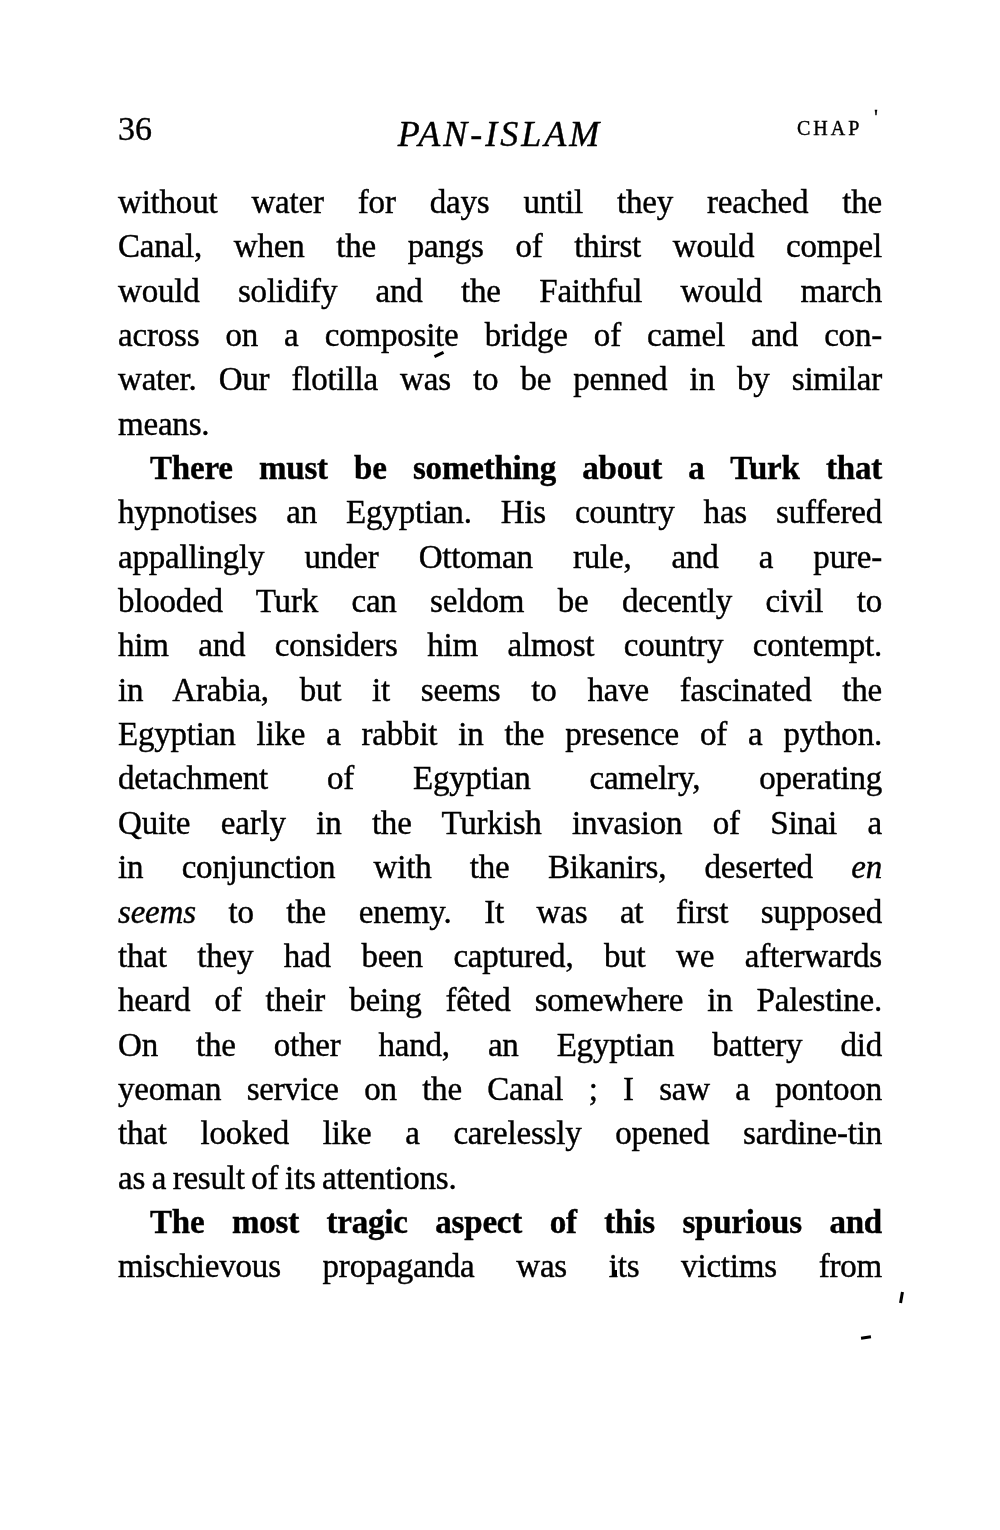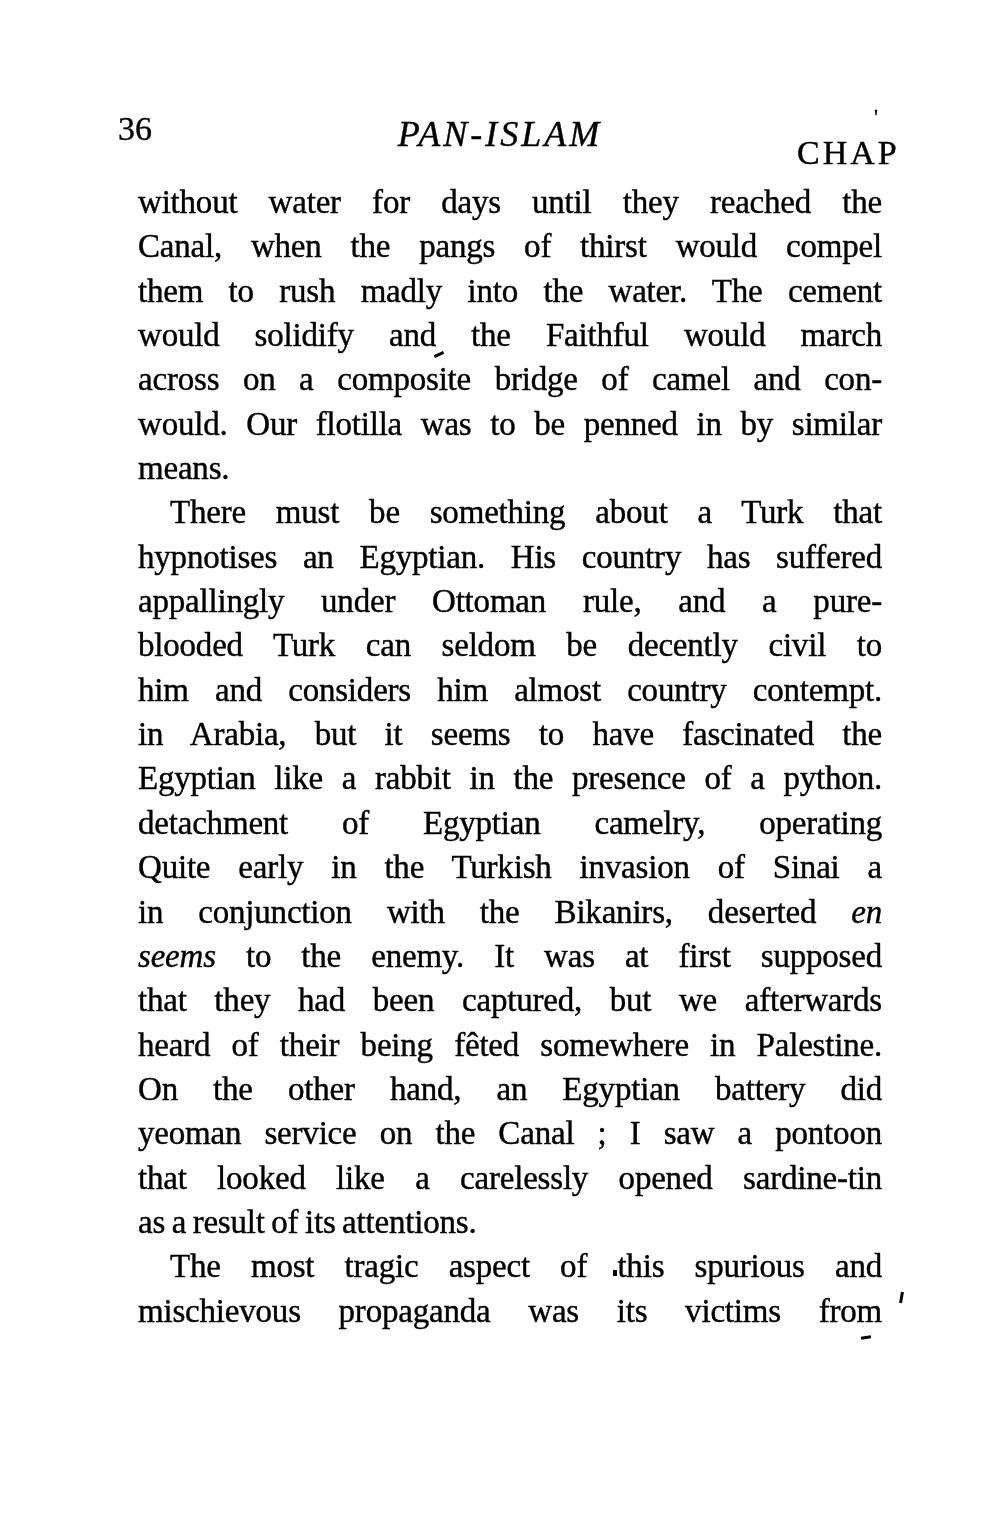--- a/index.html
+++ b/index.html
@@ -31,22 +31,22 @@
     width: 1000px;
     text-align: center;
     font-size: 36px;
     line-height: 1;
     letter-spacing: 3px;
     font-style: italic;
   }
   .header-chapter {
     position: absolute;
     left: 797px;
-    top: 136px;
-    font-size: 34px;
+    top: 118px;
+    font-size: 20px;
     line-height: 1;
     letter-spacing: 3px;
   }
   .header-chapter-tick {
     position: absolute;
     left: 874px;
     top: 106px;
     font-size: 22px;
     line-height: 1;
   }
@@ -57,28 +57,28 @@
     width: 764px;
     font-size: 33px;
     line-height: 44.35px;
     letter-spacing: -0.2px;
     word-spacing: -1.5px;
   }
   .paragraph { margin: 0; }
   .line {
     text-align: justify;
     text-align-last: justify;
-    margin-left: 20px;
   }
   .line.flush {
     text-align: right;
     text-align-last: left;
   }
   .paragraph.indent .line:first-child {
     text-indent: 32px;
+    font-weight: bold;
   }
   .artifact {
     position: absolute;
     background: #000000;
   }
 </style>
 </head>
 <body>
 
 <div class="page">
@@ -88,24 +88,23 @@
   <div class="header-running-title">PAN-ISLAM</div>
 
   <div class="header-chapter">CHAP</div>
 
   <div class="header-chapter-tick">'</div>
 
   <div class="body-text">
       <div class="paragraph">
         <div class="line"><span>without water for days until they reached the</span></div>
         <div class="line"><span>Canal, when the pangs of thirst would compel</span></div>
-        <div class="line"><span>them to rush madly into the water.  The cement</span></div>
         <div class="line"><span>would solidify and the Faithful would march</span></div>
         <div class="line"><span>across on a composite bridge of camel and con-</span></div>
-        <div class="line"><span>would.  Our flotilla was to be penned in by similar</span></div>
+        <div class="line"><span>water.  Our flotilla was to be penned in by similar</span></div>
         <div class="line flush"><span>means.</span></div>
       </div>
       <div class="paragraph indent">
         <div class="line"><span>There must be something about a Turk that</span></div>
         <div class="line"><span>hypnotises an Egyptian.  His country has suffered</span></div>
         <div class="line"><span>appallingly under Ottoman rule, and a pure-</span></div>
         <div class="line"><span>blooded Turk can seldom be decently civil to</span></div>
         <div class="line"><span>him and considers him almost country contempt.</span></div>
         <div class="line"><span>in Arabia, but it seems to have fascinated the</span></div>
         <div class="line"><span>Egyptian like a rabbit in the presence of a python.</span></div>

